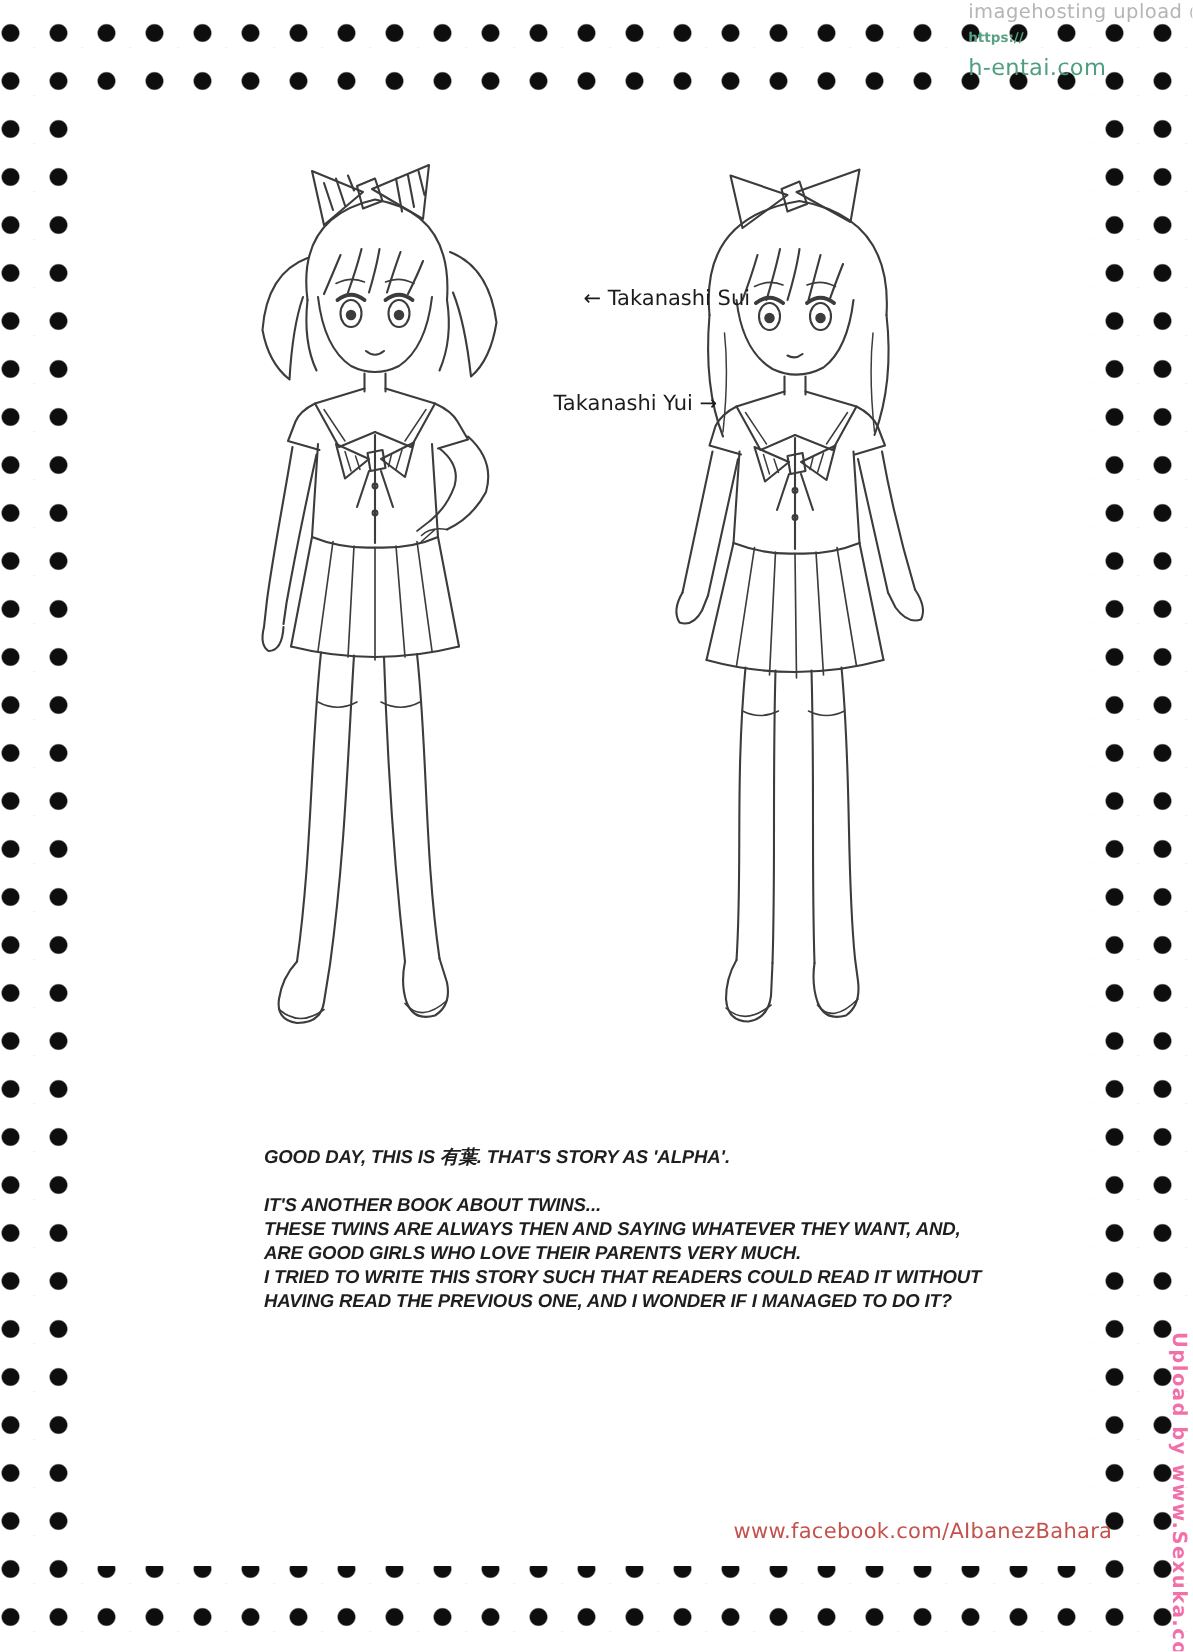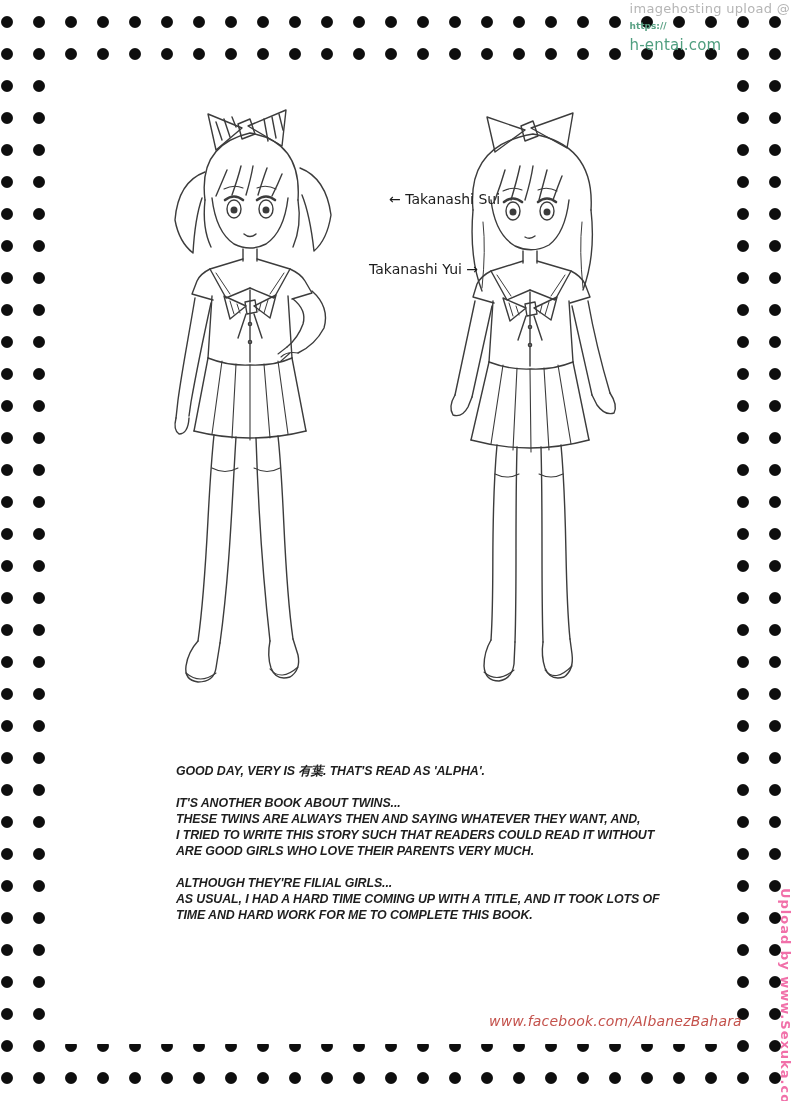--- a/index.html
+++ b/index.html
@@ -20,21 +20,21 @@
     background:#ffffff;
   }
   .wm-top{
     position:absolute;top:1px;right:5px;height:17px;
     white-space:nowrap;z-index:5;
     display:flex;align-items:baseline;gap:5px;flex-direction:column;
   }
   .wm-top .pre{color:#b5b5b5;font-size:13px;letter-spacing:0.3px;}
   .wm-top .proto{color:#5aa184;font-size:9px;font-weight:bold;}
   .wm-top .site{color:#4f9e7f;font-size:15px;font-weight:normal;letter-spacing:0.2px;}
-  .wm-top .proto{margin-right:-4px;}
+  .wm-top .proto{margin-right:-4px;margin-left:16px;}
   .char-label{
     position:absolute;color:#1c1c1c;font-size:14px;
     font-family:"DejaVu Sans", sans-serif;
     white-space:nowrap;z-index:3;
   }
   #label-sui{left:357px;top:191px;margin-left:32px;}
   #label-yui{left:369px;top:261px;}
   .figure{position:absolute;z-index:2;}
   #fig-sui{left:150px;top:100px;}
   #fig-yui{left:425px;top:100px;}
@@ -43,21 +43,21 @@
     color:#1e1e1e;
     font-family:"Liberation Sans", sans-serif;
     font-style:italic;font-weight:bold;
     font-size:12.4px;line-height:16px;
     letter-spacing:-0.1px;
     white-space:nowrap;
   }
   .note .note-par{margin:0 0 16px 0;}
   .wm-fb{
     position:absolute;left:489px;top:1013px;z-index:4;
-    color:#c4524c;font-size:14px;letter-spacing:0.2px;white-space:nowrap;font-style:italic;
+    color:#c4524c;font-size:14px;letter-spacing:0.2px;white-space:nowrap;
   }
   .wm-side{
     position:absolute;right:2px;top:888px;z-index:6;
     writing-mode:vertical-rl;
     color:#f170a9;font-size:13px;font-weight:bold;
     letter-spacing:1px;white-space:nowrap;
   }
   svg path, svg ellipse, svg circle{vector-effect:non-scaling-stroke;}
 </style>
 </head>
@@ -209,32 +209,28 @@
     <path d="M59 572 Q72 584 89 570" stroke-width="1.1"></path>
     <path d="M118 542 Q116 556 120 568 Q125 581 139 577 Q149 570 147 554 L145 539"></path>
     <path d="M120 570 Q130 583 147 566" stroke-width="1.1"></path>
   </svg>
 
   <div class="char-label" id="label-sui">← Takanashi Sui</div>
   <div class="char-label" id="label-yui">Takanashi Yui →</div>
 
   <div class="note">
       <div class="note-par">
-        <div class="note-line">GOOD DAY, VERY IS 有葉. THAT'S READ AS 'ALPHA'.</div>
+        <div class="note-line">GOOD DAY, THIS IS 有葉. THAT'S STORY AS 'ALPHA'.</div>
       </div>
       <div class="note-par">
         <div class="note-line">IT'S ANOTHER BOOK ABOUT TWINS...</div>
         <div class="note-line">THESE TWINS ARE ALWAYS THEN AND SAYING WHATEVER THEY WANT, AND,</div>
+        <div class="note-line">ARE GOOD GIRLS WHO LOVE THEIR PARENTS VERY MUCH.</div>
         <div class="note-line">I TRIED TO WRITE THIS STORY SUCH THAT READERS COULD READ IT WITHOUT</div>
-        <div class="note-line">ARE GOOD GIRLS WHO LOVE THEIR PARENTS VERY MUCH.</div>
-      </div>
-      <div class="note-par">
-        <div class="note-line">ALTHOUGH THEY'RE FILIAL GIRLS...</div>
-        <div class="note-line">AS USUAL, I HAD A HARD TIME COMING UP WITH A TITLE, AND IT TOOK LOTS OF</div>
-        <div class="note-line">TIME AND HARD WORK FOR ME TO COMPLETE THIS BOOK.</div>
+        <div class="note-line">HAVING READ THE PREVIOUS ONE, AND I WONDER IF I MANAGED TO DO IT?</div>
       </div>
     </div>
 
   <div class="wm-fb">www.facebook.com/AIbanezBahara</div>
 
   <div class="wm-side">Upload by www.Sexuka.com</div>
 
 </div>
 
 </body></html>

